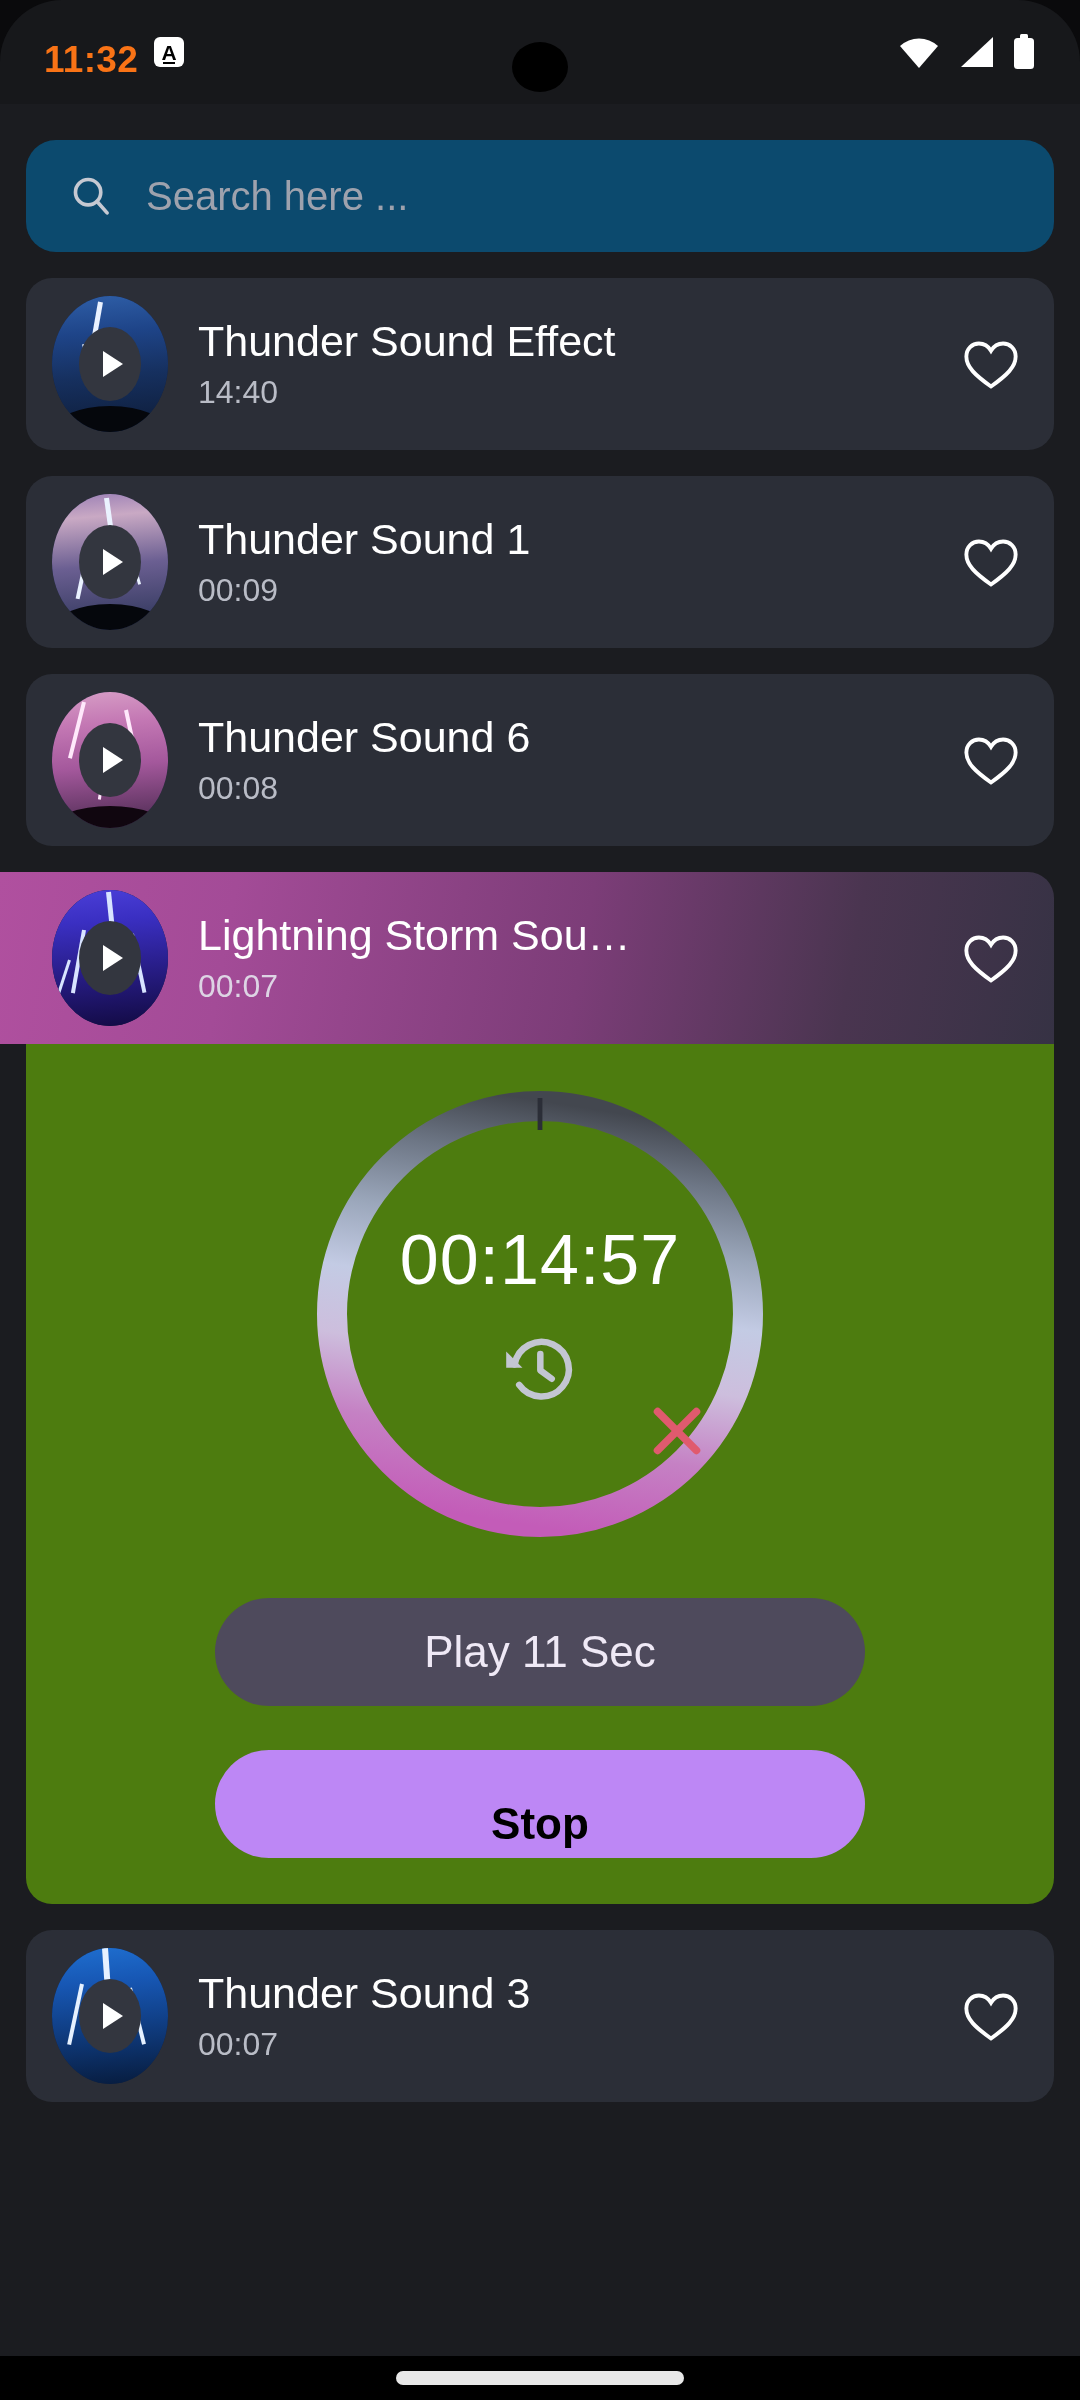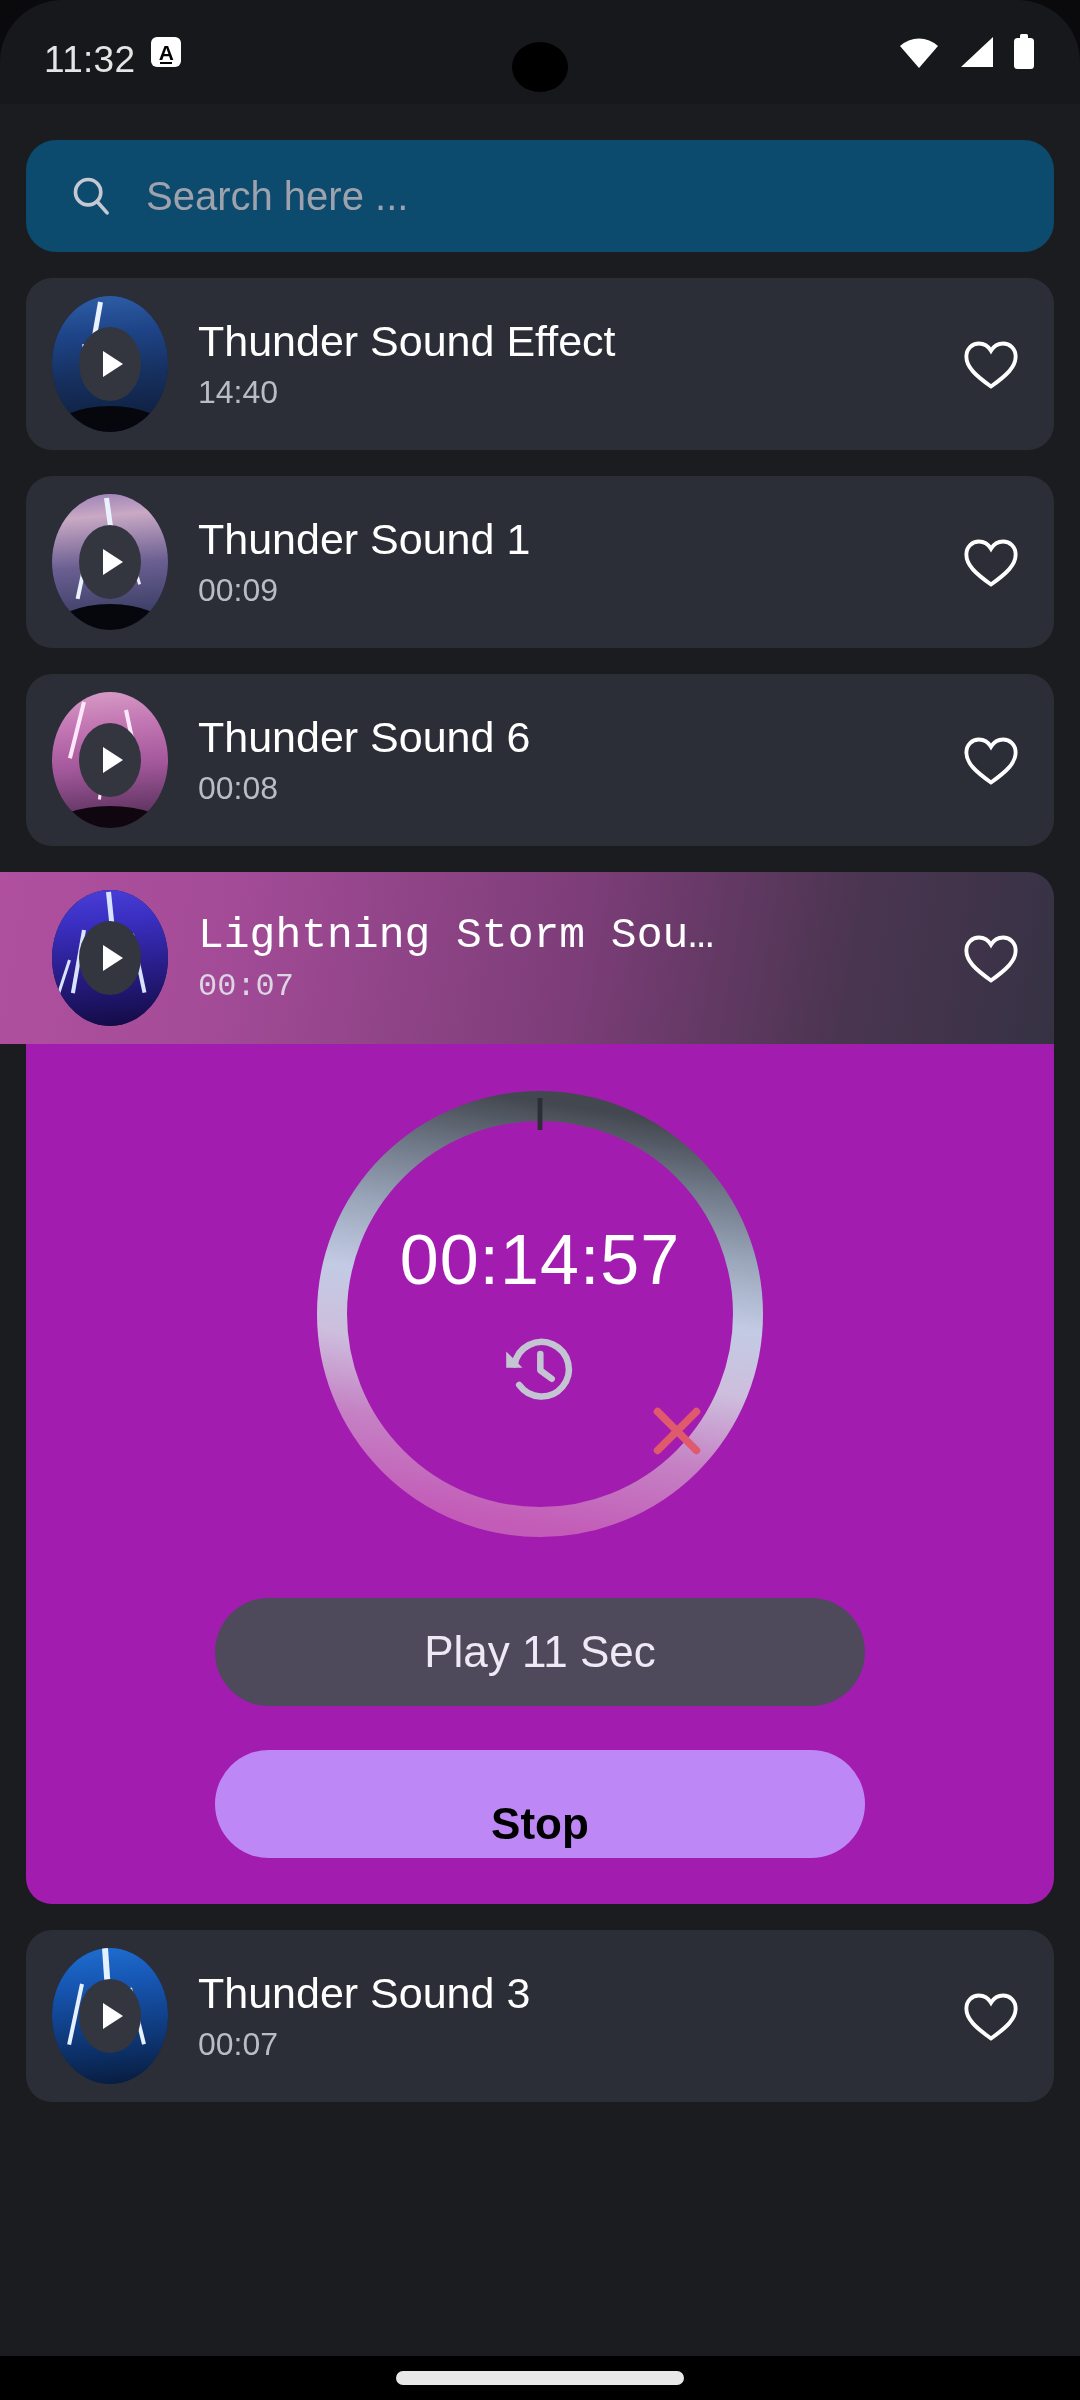--- a/index.html
+++ b/index.html
@@ -24,21 +24,21 @@
     width:1080px; height:104px;
     background:#17181b;
     border-top-left-radius:62px;
     border-top-right-radius:62px;
     display:flex; align-items:center;
     padding:0 44px;
     z-index:20;
   }
   .sb-left { display:flex; align-items:center; gap:16px; }
   .sb-time {
-    color:#e5e5e5; font-size:37px; font-weight:400;
+    color:#f97316; font-size:37px; font-weight:700;
     letter-spacing:0.3px;
     margin-top:16px;
   }
   .sb-badge {
     width:30px; height:30px; border-radius:6px;
     background:#fff; color:#000;
     font-size:21px; font-weight:700;
     display:flex; align-items:center; justify-content:center;
     line-height:1;
     position:relative;
@@ -91,21 +91,20 @@
     display:flex; align-items:center;
     padding:0 34px 0 26px;
     position:relative;
   }
   .row.selected {
     background:linear-gradient(100deg,#b0509f 0%,#a34b97 22%,#7c3d78 55%,#4a3550 80%,#363244 100%);
     margin:26px 26px 0 0;
     border-radius:0 26px 0 0;
     padding-left:52px;
     height:172px;
-    font-family:Liberation Mono, monospace;
   }
   .thumb {
     width:116px; height:136px;
     border-radius:58px/68px;
     position:relative;
     overflow:hidden;
     flex:0 0 auto;
     background:#14203c;
   }
   .thumb .sky { position:absolute; inset:0; }
@@ -146,21 +145,21 @@
   }
   .row-dur {
     color:#b9bcc6; font-size:32px; font-weight:400;
   }
   .row.selected .row-dur { color:#ddd4e4; }
   .heart { flex:0 0 auto; margin-left:14px; }
 
   
   .timer-panel {
     margin:0 26px 0 26px;
-    background:#a21caf;
+    background:#4d7c0f;
     border-radius:0 0 26px 26px;
     padding:38px 0 46px 0;
     display:flex; flex-direction:column; align-items:center;
     position:relative;
   }
   .ring-wrap {
     position:relative;
     width:464px; height:464px;
     display:flex; align-items:center; justify-content:center;
   }

